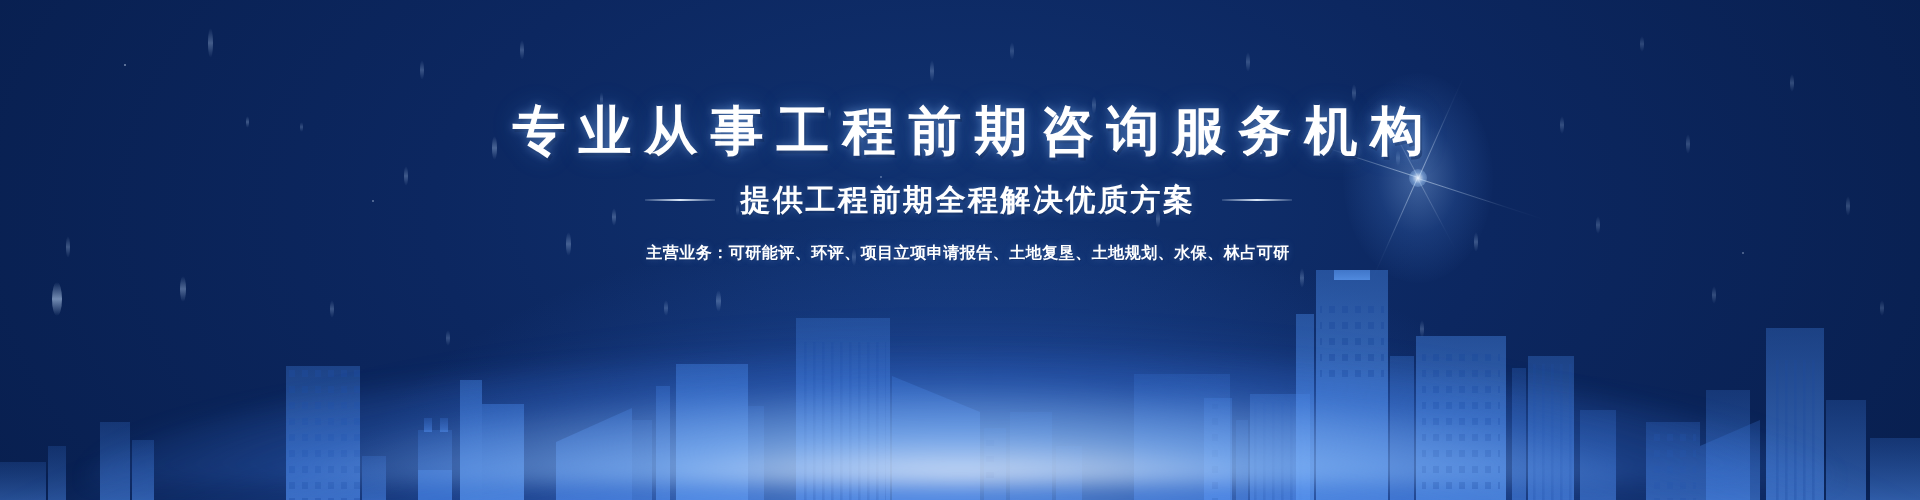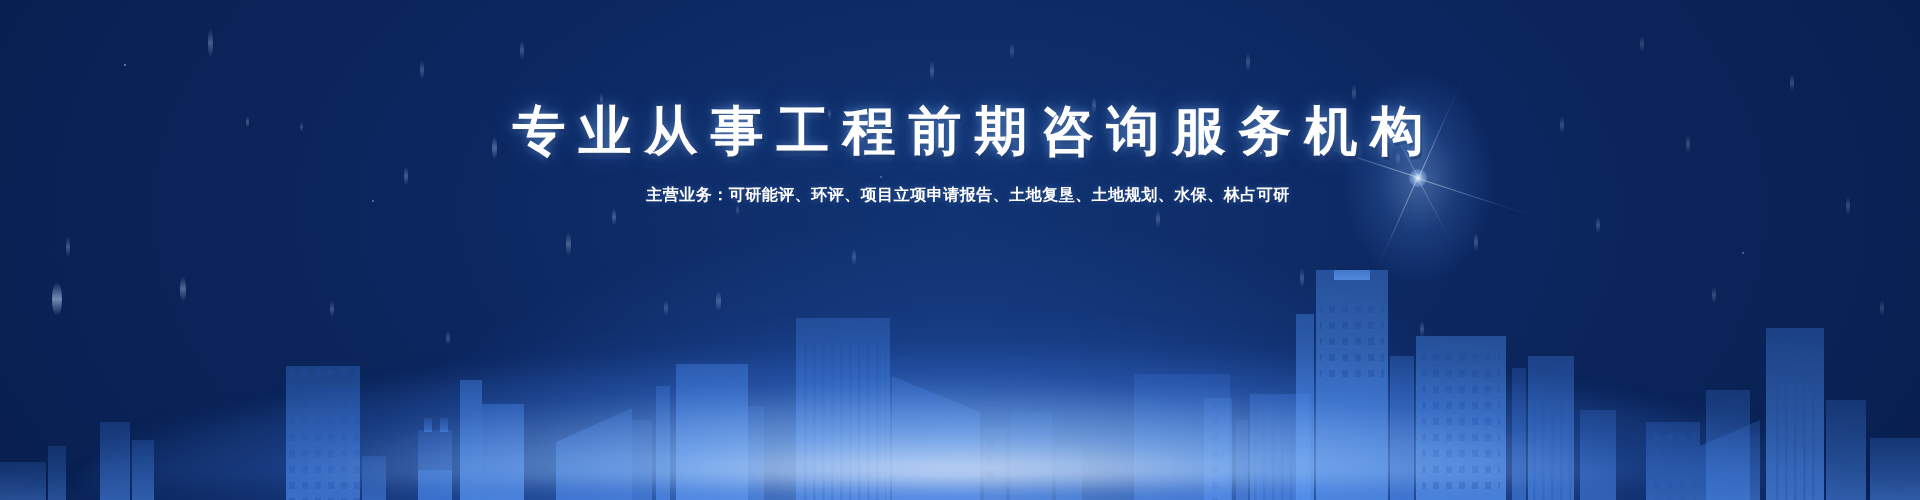--- a/index.html
+++ b/index.html
@@ -293,16 +293,21 @@
         <rect x="48" y="176" width="18" height="54" fill="url(#bldC)" opacity="0.8"></rect>
       </g>
     </svg>
   </div>
 
   <div class="ground-glow"></div>
   <div class="ground-line"></div>
 
   <div class="content">
     <div class="headline">专业从事工程前期咨询服务机构</div>
+    <div class="sub-row">
+      <span class="sub-dash"></span>
+      <span class="subhead">提供工程前期全程解决优质方案</span>
+      <span class="sub-dash"></span>
+    </div>
     <div class="bizline">主营业务：可研能评、环评、项目立项申请报告、土地复垦、土地规划、水保、林占可研</div>
   </div>
 
 </div>
 
 </body></html>

